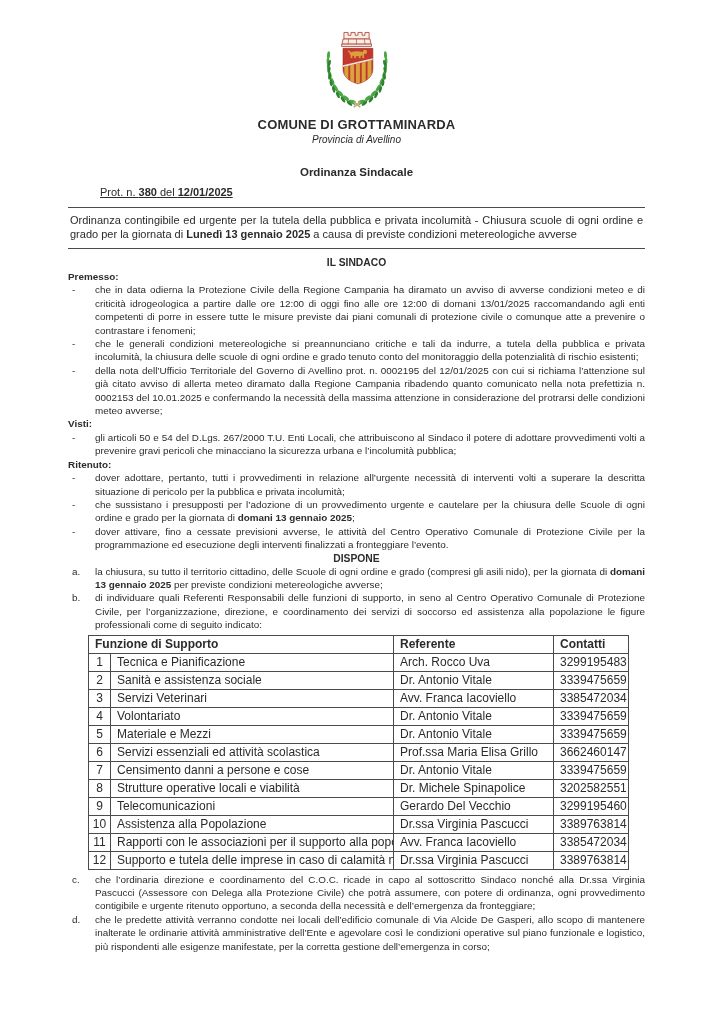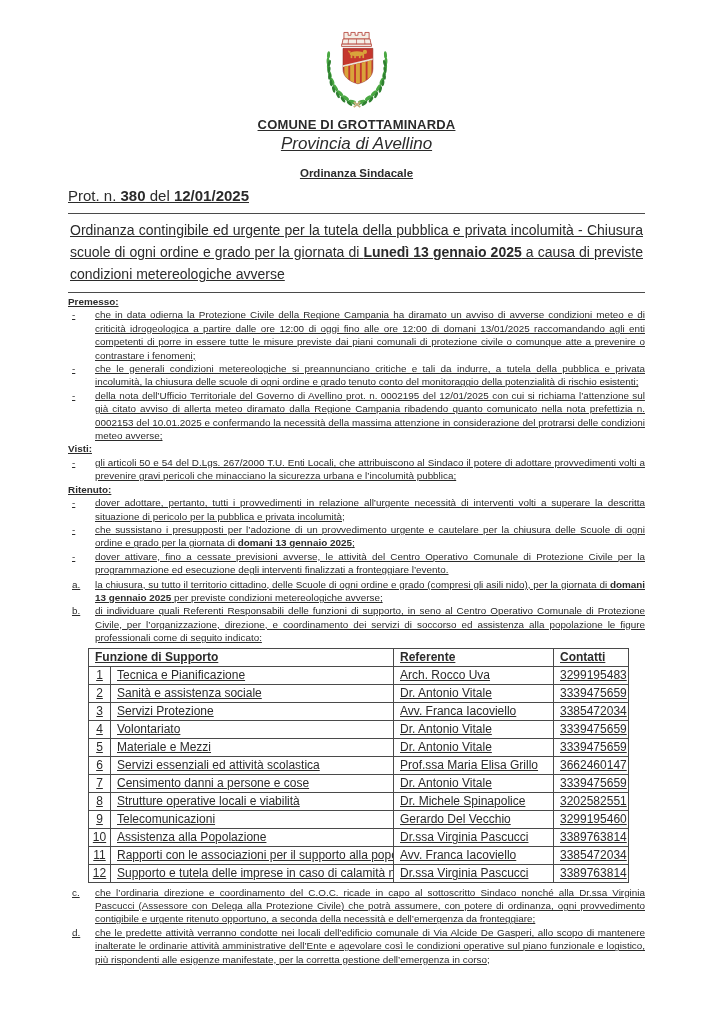--- a/index.html
+++ b/index.html
@@ -1,27 +1,27 @@
 <!DOCTYPE html>
 <html><head>
 <meta charset="utf-8">
 <style>
   html,body{margin:0;padding:0;background:#fff;}
   body{width:711px;height:1024px;font-family:"Liberation Sans",sans-serif;color:#2b2b2b;overflow:hidden;}
-  .page{padding:22px 66px 0 68px;box-sizing:border-box;text-decoration:underline;}
+  .page{padding:22px 66px 0 68px;box-sizing:border-box;}
   .hdr{text-align:center;}
   .crest{display:block;margin:0 auto;}
   .muni{font-size:13px;font-weight:700;margin-top:5px;letter-spacing:.2px;}
-  .prov{font-size:17px;font-style:italic;margin-top:2px;text-align:center;}
-  .dtype{font-size:11.5px;font-weight:700;margin-top:13px;}
-  .prot{font-size:15px;margin-top:8px;text-align:left;}
+  .prov{font-size:10px;font-style:italic;margin-top:2px;text-align:center;}
+  .dtype{font-size:11.5px;font-weight:700;margin-top:21px;}
+  .prot{font-size:11px;margin-top:8px;text-align:left;margin-left:32px;}
   .prot .u{text-decoration:underline;}
   .bd{font-weight:700;}
   .sbox{margin-top:9px;border-top:1.5px solid #4a4a4a;border-bottom:1.5px solid #4a4a4a;
-        padding:5px 2px 7px 2px;font-size:14px;line-height:22px;text-align:justify;}
+        padding:5px 2px 7px 2px;font-size:11px;line-height:14px;text-align:justify;}
   .cheading{text-align:center;font-weight:700;font-size:10.3px;margin-top:8px;}
   .bodytx{font-size:9.9px;line-height:13.4px;margin-top:2px;}
   .sec-label{font-weight:700;}
   .item{display:flex;}
   .marker{flex:none;width:27px;padding-left:4px;box-sizing:border-box;}
   .txt{flex:1;text-align:justify;}
   table.ref{border-collapse:collapse;margin:3px 0 3px 20px;width:540px;font-size:12px;line-height:12px;table-layout:fixed;}
   .ref th,.ref td{border:1px solid #4a4a4a;padding:2.5px 6px;vertical-align:middle;overflow:hidden;white-space:nowrap;}
   .ref th{text-align:left;font-weight:700;}
   .ref col.c-num{width:22px;}
@@ -116,20 +116,21 @@
   <div class="prot">
     <span class="u">
       <span>Prot. n. </span><span class="bd">380</span><span> del </span><span class="bd">12/01/2025</span>
     </span>
   </div>
 
   <div class="sbox">
     <span>Ordinanza contingibile ed urgente per la tutela della pubblica e privata incolumità - Chiusura scuole di ogni ordine e grado per la giornata di </span><span class="bd">Lunedì 13 gennaio 2025</span><span> a causa di previste condizioni metereologiche avverse</span>
   </div>
 
+  <div class="cheading">IL SINDACO</div>
 
   <div class="bodytx">
       <div class="sec-label">Premesso:</div>
       <div class="item">
         <div class="marker">-</div>
         <div class="txt"><span>che in data odierna la Protezione Civile della Regione Campania ha diramato un avviso di avverse condizioni meteo e di criticità idrogeologica a partire dalle ore 12:00 di oggi fino alle ore 12:00 di domani 13/01/2025 raccomandando agli enti competenti di porre in essere tutte le misure previste dai piani comunali di protezione civile o comunque atte a prevenire o contrastare i fenomeni;</span></div>
       </div>
       <div class="item">
         <div class="marker">-</div>
         <div class="txt"><span>che le generali condizioni metereologiche si preannunciano critiche e tali da indurre, a tutela della pubblica e privata incolumità, la chiusura delle scuole di ogni ordine e grado tenuto conto del monitoraggio della potenzialità di rischio esistenti;</span></div>
@@ -151,20 +152,21 @@
       <div class="item">
         <div class="marker">-</div>
         <div class="txt"><span>che sussistano i presupposti per l’adozione di un provvedimento urgente e cautelare per la chiusura delle Scuole di ogni ordine e grado per la giornata di </span><span class="bd">domani 13 gennaio 2025</span><span>;</span></div>
       </div>
       <div class="item">
         <div class="marker">-</div>
         <div class="txt"><span>dover attivare, fino a cessate previsioni avverse, le attività del Centro Operativo Comunale di Protezione Civile per la programmazione ed esecuzione degli interventi finalizzati a fronteggiare l’evento.</span></div>
       </div>
     </div>
 
+  <div class="cheading" style="margin-top:1px;">DISPONE</div>
 
   <div class="bodytx" style="margin-top:1px;">
       <div class="item">
         <div class="marker">a.</div>
         <div class="txt"><span>la chiusura, su tutto il territorio cittadino, delle Scuole di ogni ordine e grado (compresi gli asili nido), per la giornata di </span><span class="bd">domani 13 gennaio 2025</span><span> per previste condizioni metereologiche avverse;</span></div>
       </div>
       <div class="item">
         <div class="marker">b.</div>
         <div class="txt"><span>di individuare quali Referenti Responsabili delle funzioni di supporto, in seno al Centro Operativo Comunale di Protezione Civile, per l’organizzazione, direzione, e coordinamento dei servizi di soccorso ed assistenza alla popolazione le figure professionali come di seguito indicato:</span></div>
       </div>
@@ -192,21 +194,21 @@
           <td class="contact">3299195483</td>
         </tr>
         <tr>
           <td class="num">2</td>
           <td class="func">Sanità e assistenza sociale</td>
           <td class="ref-c">Dr. Antonio Vitale</td>
           <td class="contact">3339475659</td>
         </tr>
         <tr>
           <td class="num">3</td>
-          <td class="func">Servizi Protezione</td>
+          <td class="func">Servizi Veterinari</td>
           <td class="ref-c">Avv. Franca Iacoviello</td>
           <td class="contact">3385472034</td>
         </tr>
         <tr>
           <td class="num">4</td>
           <td class="func">Volontariato</td>
           <td class="ref-c">Dr. Antonio Vitale</td>
           <td class="contact">3339475659</td>
         </tr>
         <tr>

